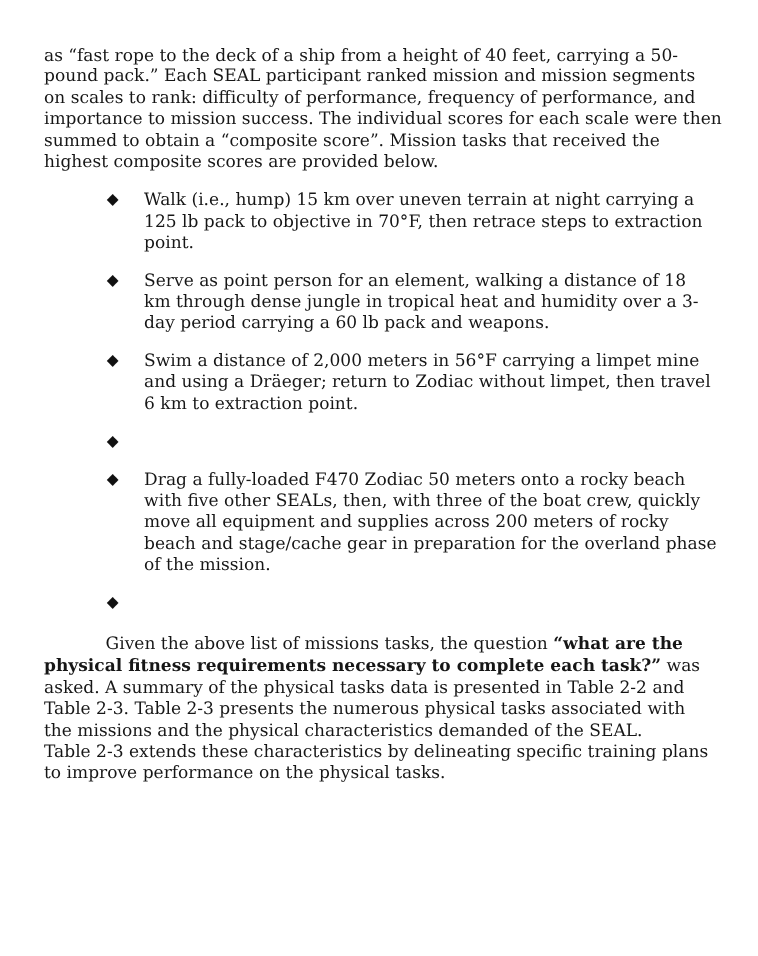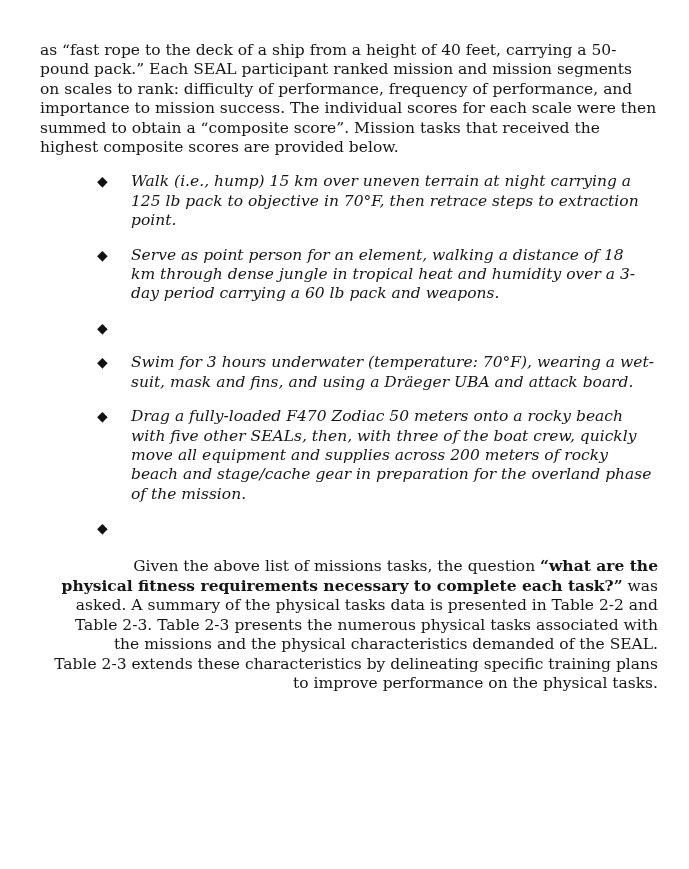--- a/index.html
+++ b/index.html
@@ -44,26 +44,24 @@
     margin-left: 57px;
     width: 34px;
     font-family: "DejaVu Sans", sans-serif;
     font-size: 14px;
     line-height: 19.4px;
     color: #111111;
   }
   .task-text {
     flex: none;
     white-space: pre;
-    font-style: italic;
   }
   p.closing-paragraph {
     margin: 17px 0 0 0;
     text-indent: 56px;
-    text-align: right;
   }
   .bold-question {
     font-weight: bold;
   }
 </style>
 </head>
 <body>
 
 <div class="page">
 
@@ -82,25 +80,26 @@
 point.</span>
       </li>
     <li class="task-item">
         <span class="bullet-marker">◆</span>
         <span class="task-text">Serve as point person for an element, walking a distance of 18
 km through dense jungle in tropical heat and humidity over a 3-
 day period carrying a 60 lb pack and weapons.</span>
       </li>
     <li class="task-item">
         <span class="bullet-marker">◆</span>
+        <span class="task-text">Swim a distance of 2,000 meters in 56°F carrying a limpet mine
+and using a Dräeger; return to Zodiac without limpet, then travel
+6 km to extraction point.</span>
       </li>
     <li class="task-item">
         <span class="bullet-marker">◆</span>
-        <span class="task-text">Swim for 3 hours underwater (temperature: 70°F), wearing a wet-
-suit, mask and fins, and using a Dräeger UBA and attack board.</span>
       </li>
     <li class="task-item">
         <span class="bullet-marker">◆</span>
         <span class="task-text">Drag a fully-loaded F470 Zodiac 50 meters onto a rocky beach
 with five other SEALs, then, with three of the boat crew, quickly
 move all equipment and supplies across 200 meters of rocky
 beach and stage/cache gear in preparation for the overland phase
 of the mission.</span>
       </li>
     <li class="task-item">

